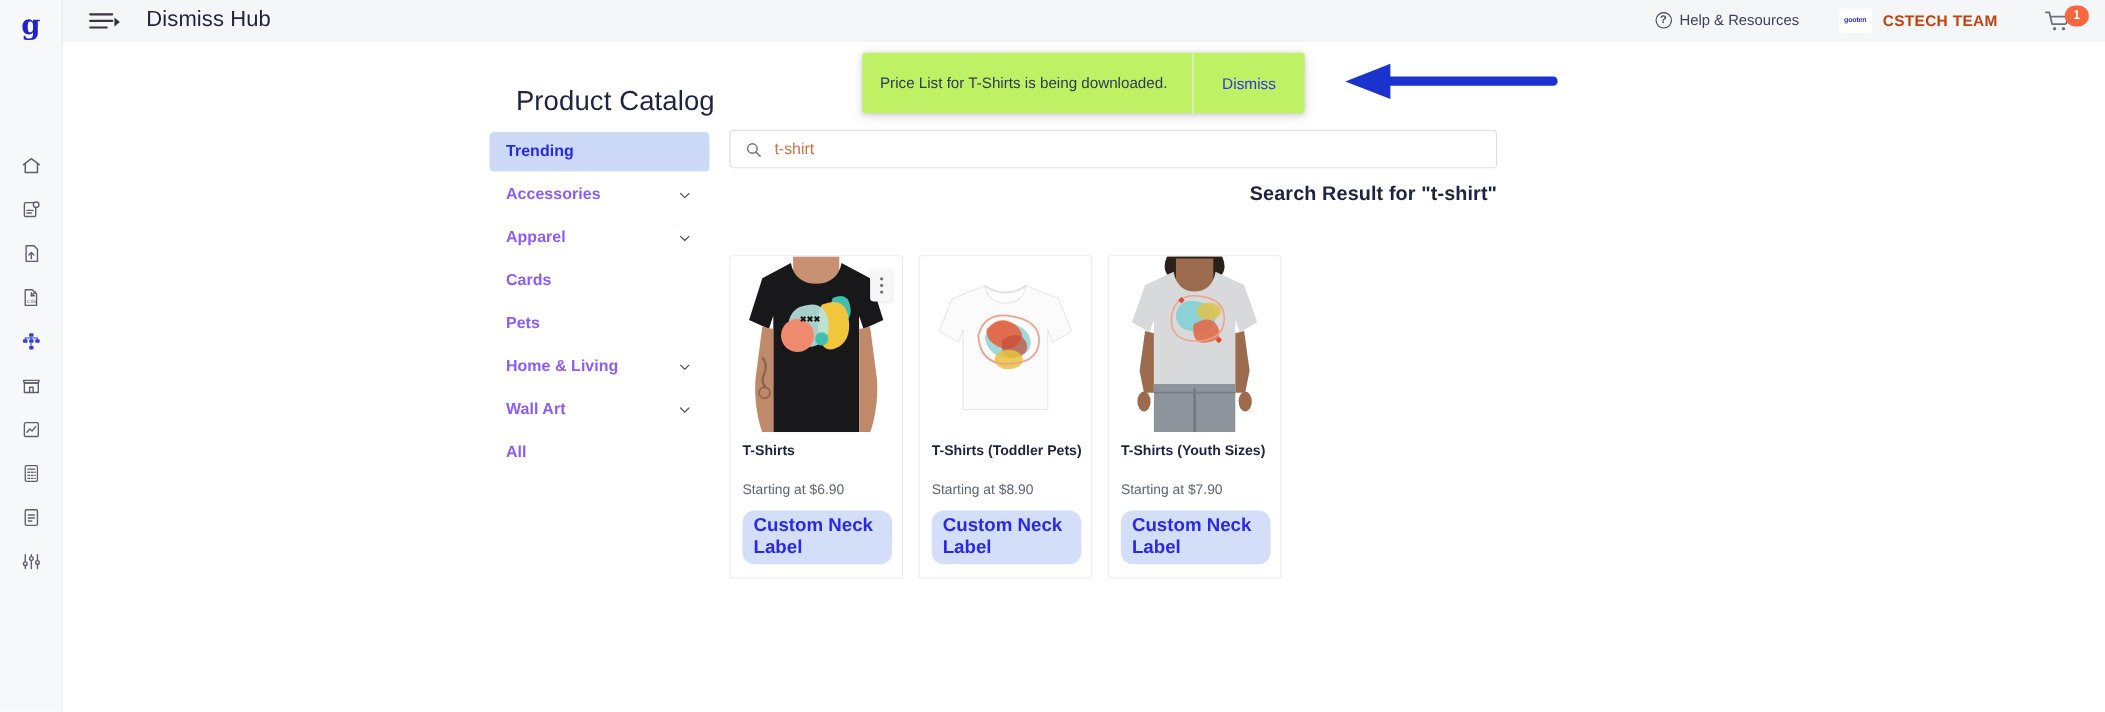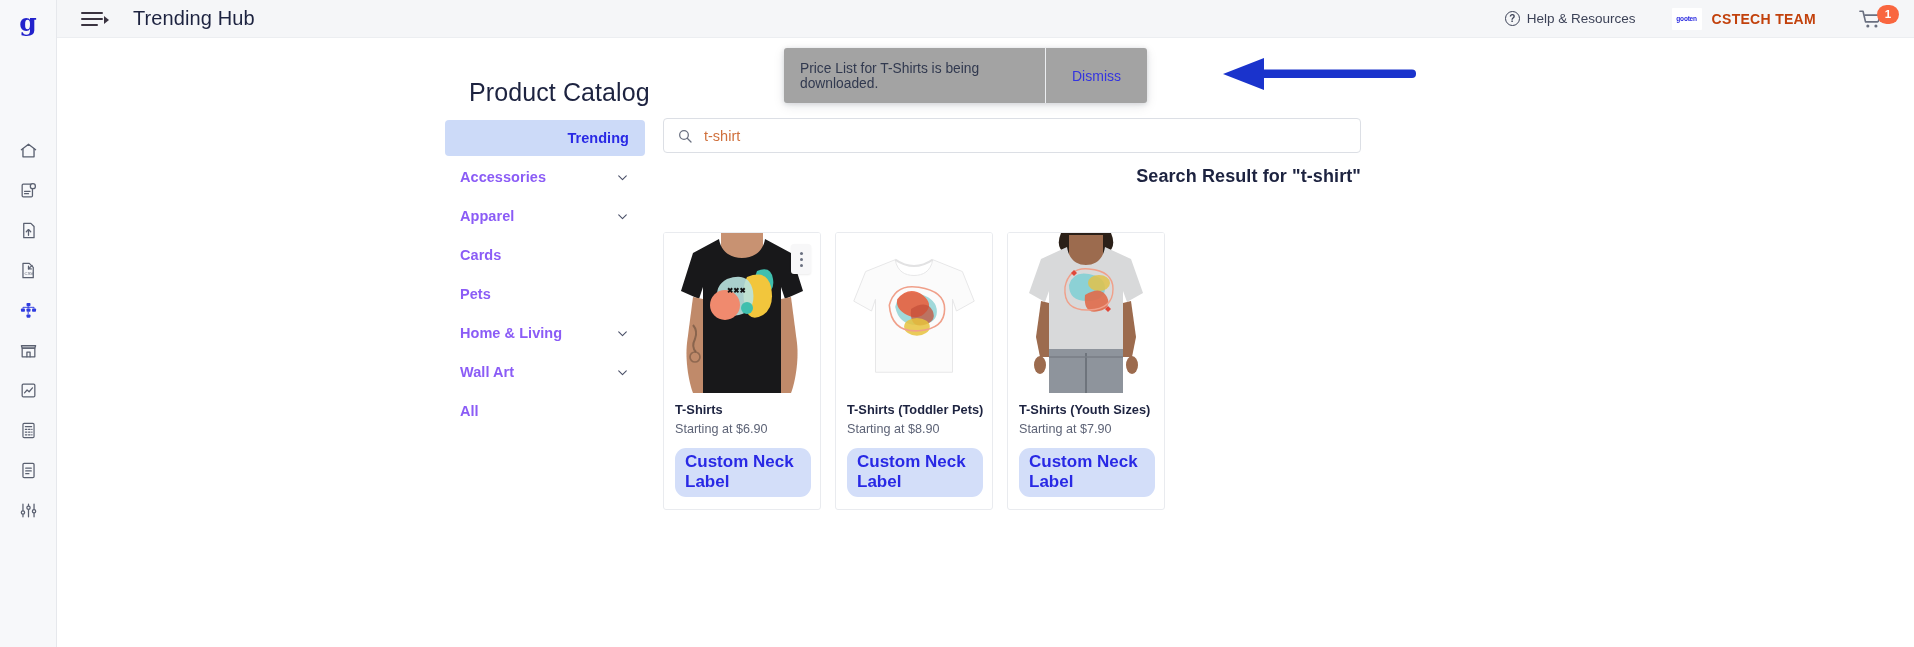--- a/index.html
+++ b/index.html
@@ -106,22 +106,22 @@
   }
   .page-title {
     position: absolute; left: 412px; top: 40px;
     font-size: 25px; color: #1d2340; font-weight: 400;
     letter-spacing: .1px;
   }
 
   
   .toast {
     position: absolute; left: 727px; top: 10px;
-    width: 363px; height: 55px;
-    background: #a3a3a3; border-radius: 3px;
+    width: 402px; height: 55px;
+    background: #bef264; border-radius: 3px;
     box-shadow: 0 1px 5px rgba(20,25,50,.14), 0 3px 12px rgba(20,25,50,.10);
     display: flex; align-items: center;
   }
   .toast-msg {
     flex: 1; padding-left: 16px;
     font-size: 13.8px; color: #31394f;
   }
   .toast-sep { width: 1px; height: 55px; background: #eceef1; }
   .toast-dismiss {
     width: 101px; text-align: center;
@@ -137,21 +137,21 @@
     position: absolute; left: 388px; top: 82px;
     width: 200px;
   }
   .cat {
     height: 36px; display: flex; align-items: center;
     padding: 0 16px 0 15px;
     font-size: 14.5px; color: #8b5cf6; font-weight: 600;
     border-radius: 4px; cursor: pointer; margin-bottom: 3px;
     letter-spacing: .05px;
   }
-  .cat.active { background: #ccdaf8; color: #2929e5; justify-content: flex-end; }
+  .cat.active { background: #ccdaf8; color: #2929e5; }
   .cat .chev { margin-left: auto; color: #4a5068; display: flex; }
 
   
   .search {
     position: absolute; left: 606px; top: 80px;
     width: 698px; height: 35px;
     border: 1px solid #dcdfe5; border-radius: 4px;
     display: flex; align-items: center; background: #fff;
   }
   .search .mag { margin-left: 13px; color: #6a7080; display: flex; }
@@ -189,21 +189,21 @@
     position: absolute; right: 9px; top: 11px;
     width: 20px; height: 30px; background: #f7f7f8;
     border-radius: 3px;
     display: flex; flex-direction: column; align-items: center; justify-content: center; gap: 3px;
     box-shadow: 0 1px 2px rgba(0,0,0,.08);
     z-index: 4; cursor: pointer;
   }
   .kebab i { width: 3px; height: 3px; border-radius: 50%; background: #6a7080; display: block; }
   .card-body { padding: 9px 9px 12px 11px; }
   .card-title { font-size: 12.8px; font-weight: 700; color: #1d2340; white-space: nowrap; }
-  .card-price { font-size: 12.6px; color: #5d6376; margin-top: 5px; }
+  .card-price { font-size: 12.6px; color: #5d6376; margin-top: 21px; }
   .tag {
     display: inline-block; margin-top: 12px;
     background: #d3def9; color: #2929e5;
     font-size: 17px; font-weight: 600;
     padding: 4px 10px 5px; border-radius: 11px;
   }
 
   
   .shirt-wrap { position: absolute; inset: 0; }
   .shirt-wrap svg { width: 100%; height: 100%; display: block; }
@@ -299,21 +299,21 @@
   </div>
 </div>
 
 <div class="topbar">
   <div class="hamburger">
     <i></i>
       <i></i>
       <i></i>
       <span class="caret"></span>
   </div>
-  <div class="app-title">Trending Hub</div>
+  <div class="app-title">Dismiss Hub</div>
 
   <div class="topbar-right">
     <div class="help-link">
       <span class="qmark">?</span>
       <span>Help &amp; Resources</span>
     </div>
 
     <div class="team">
       <span class="team-logo">gooten</span>
       <span class="team-name">CSTECH TEAM</span>

